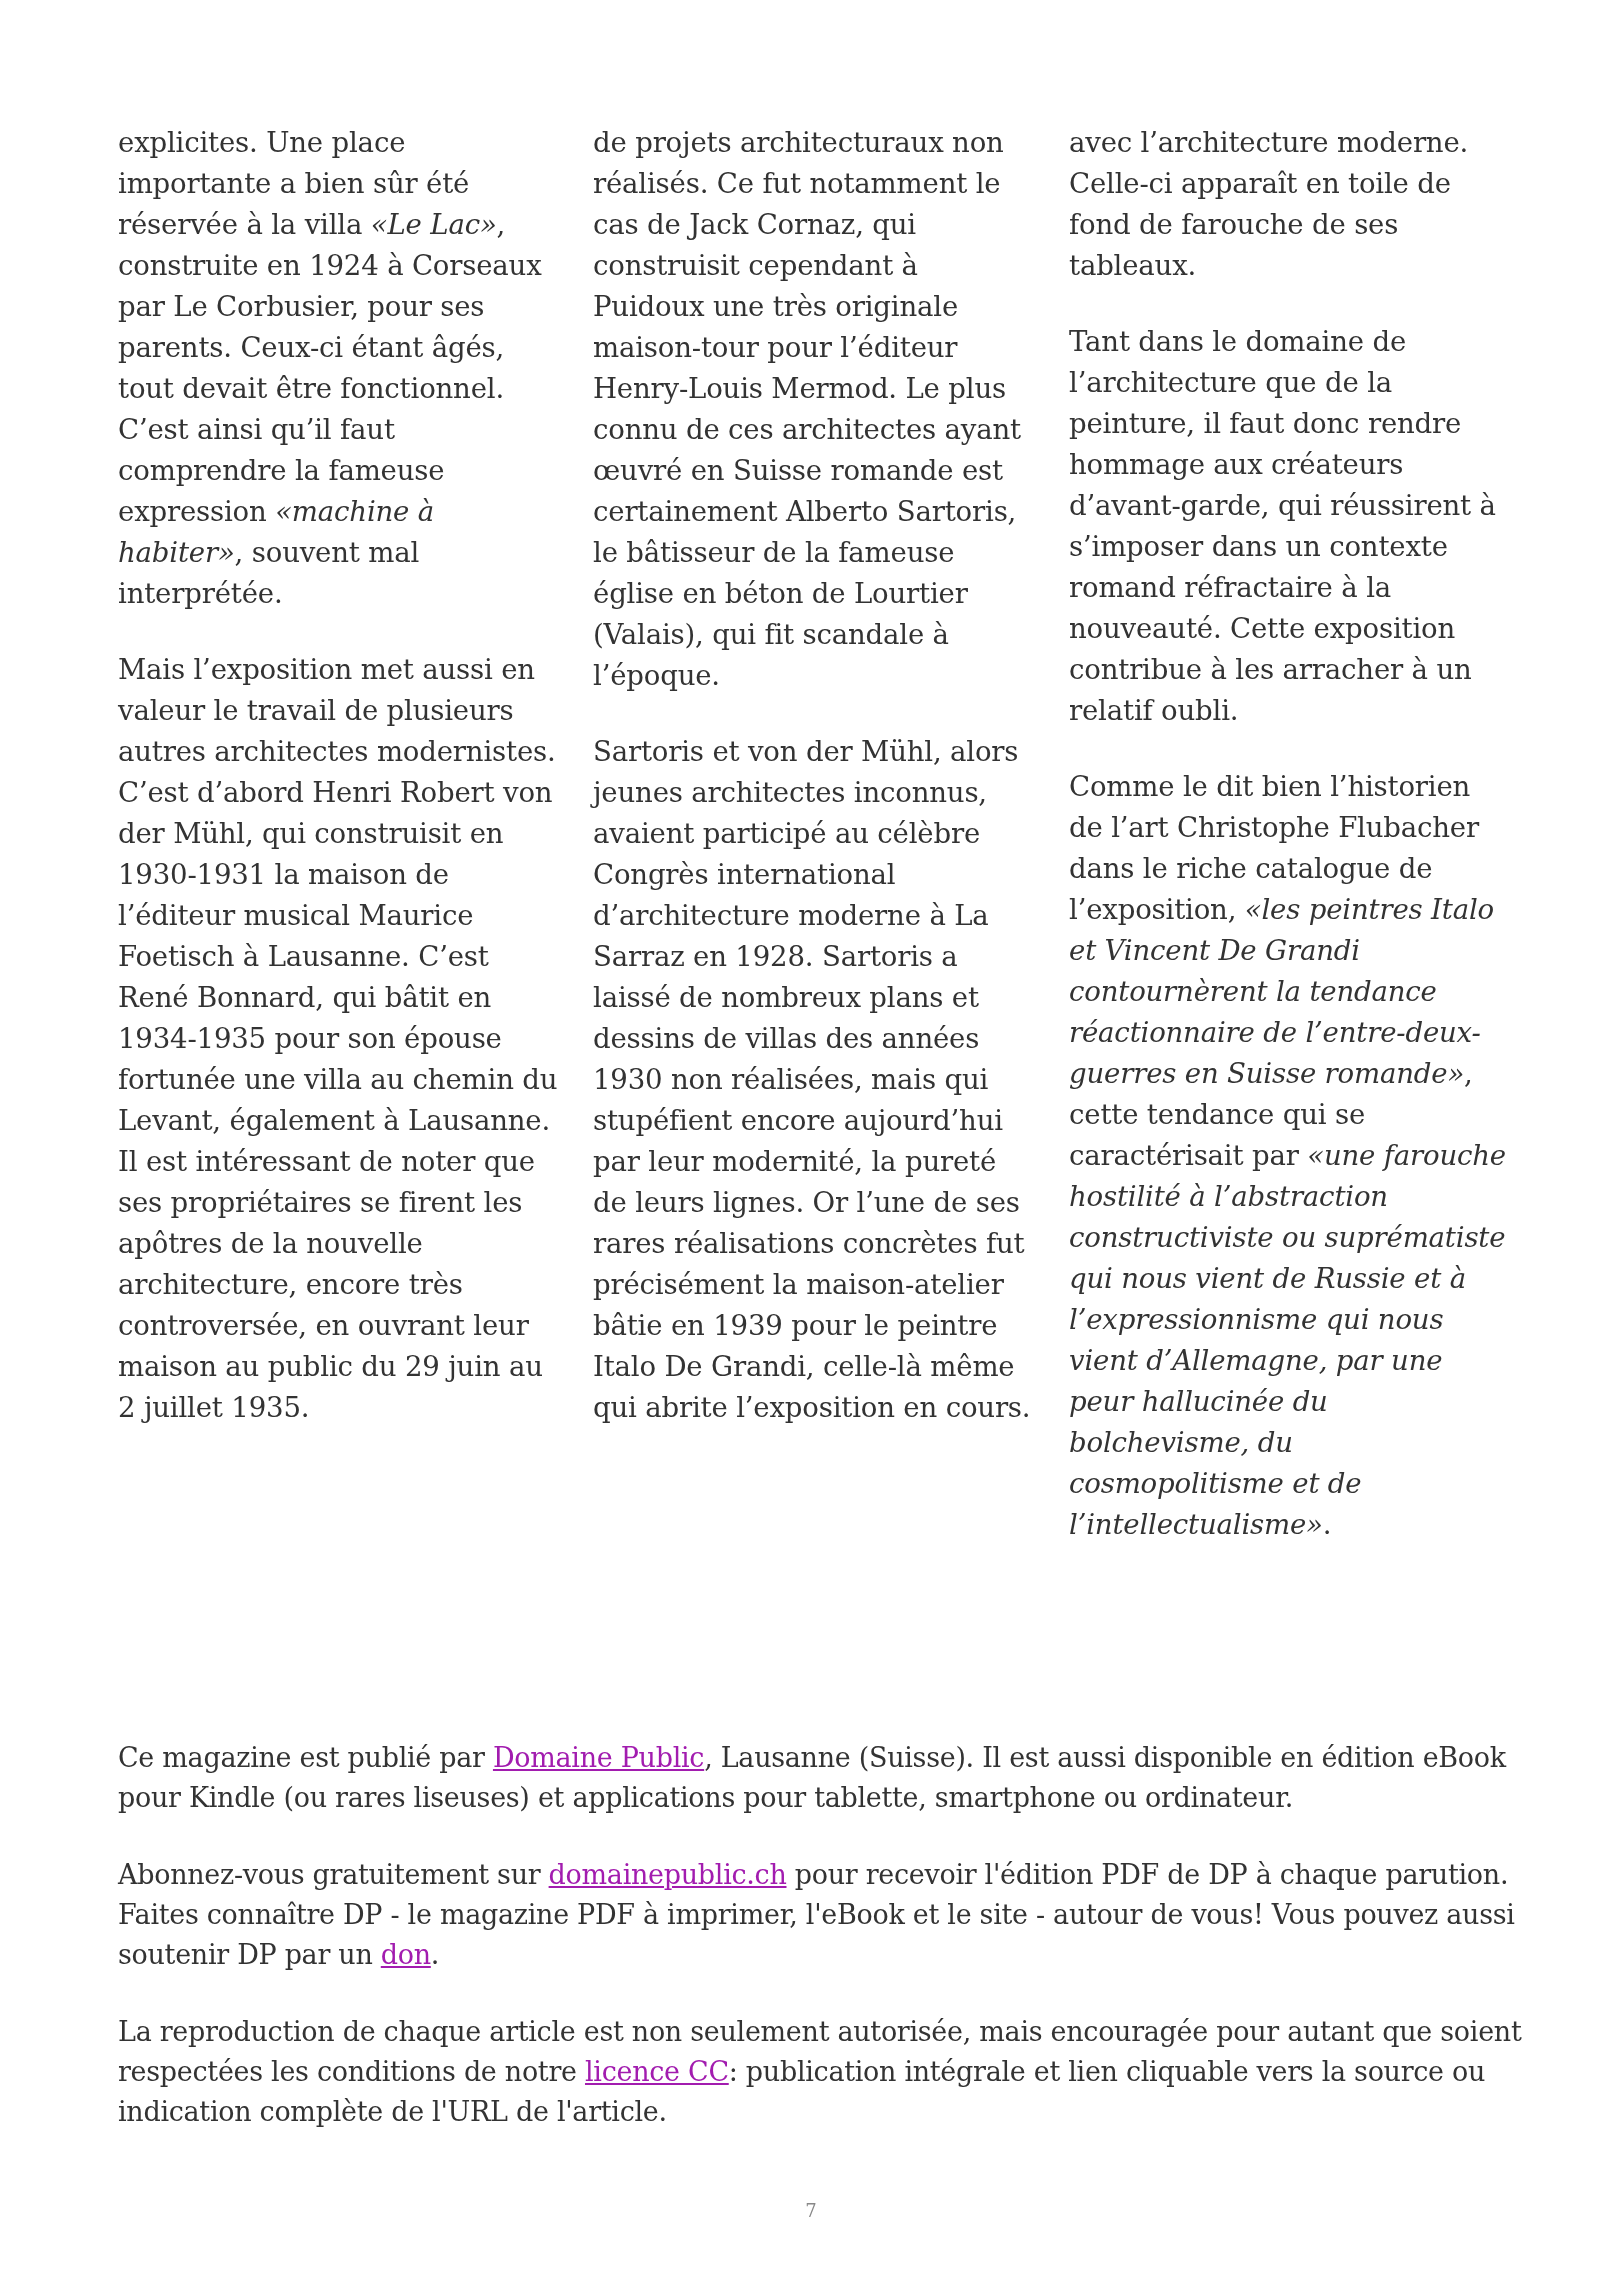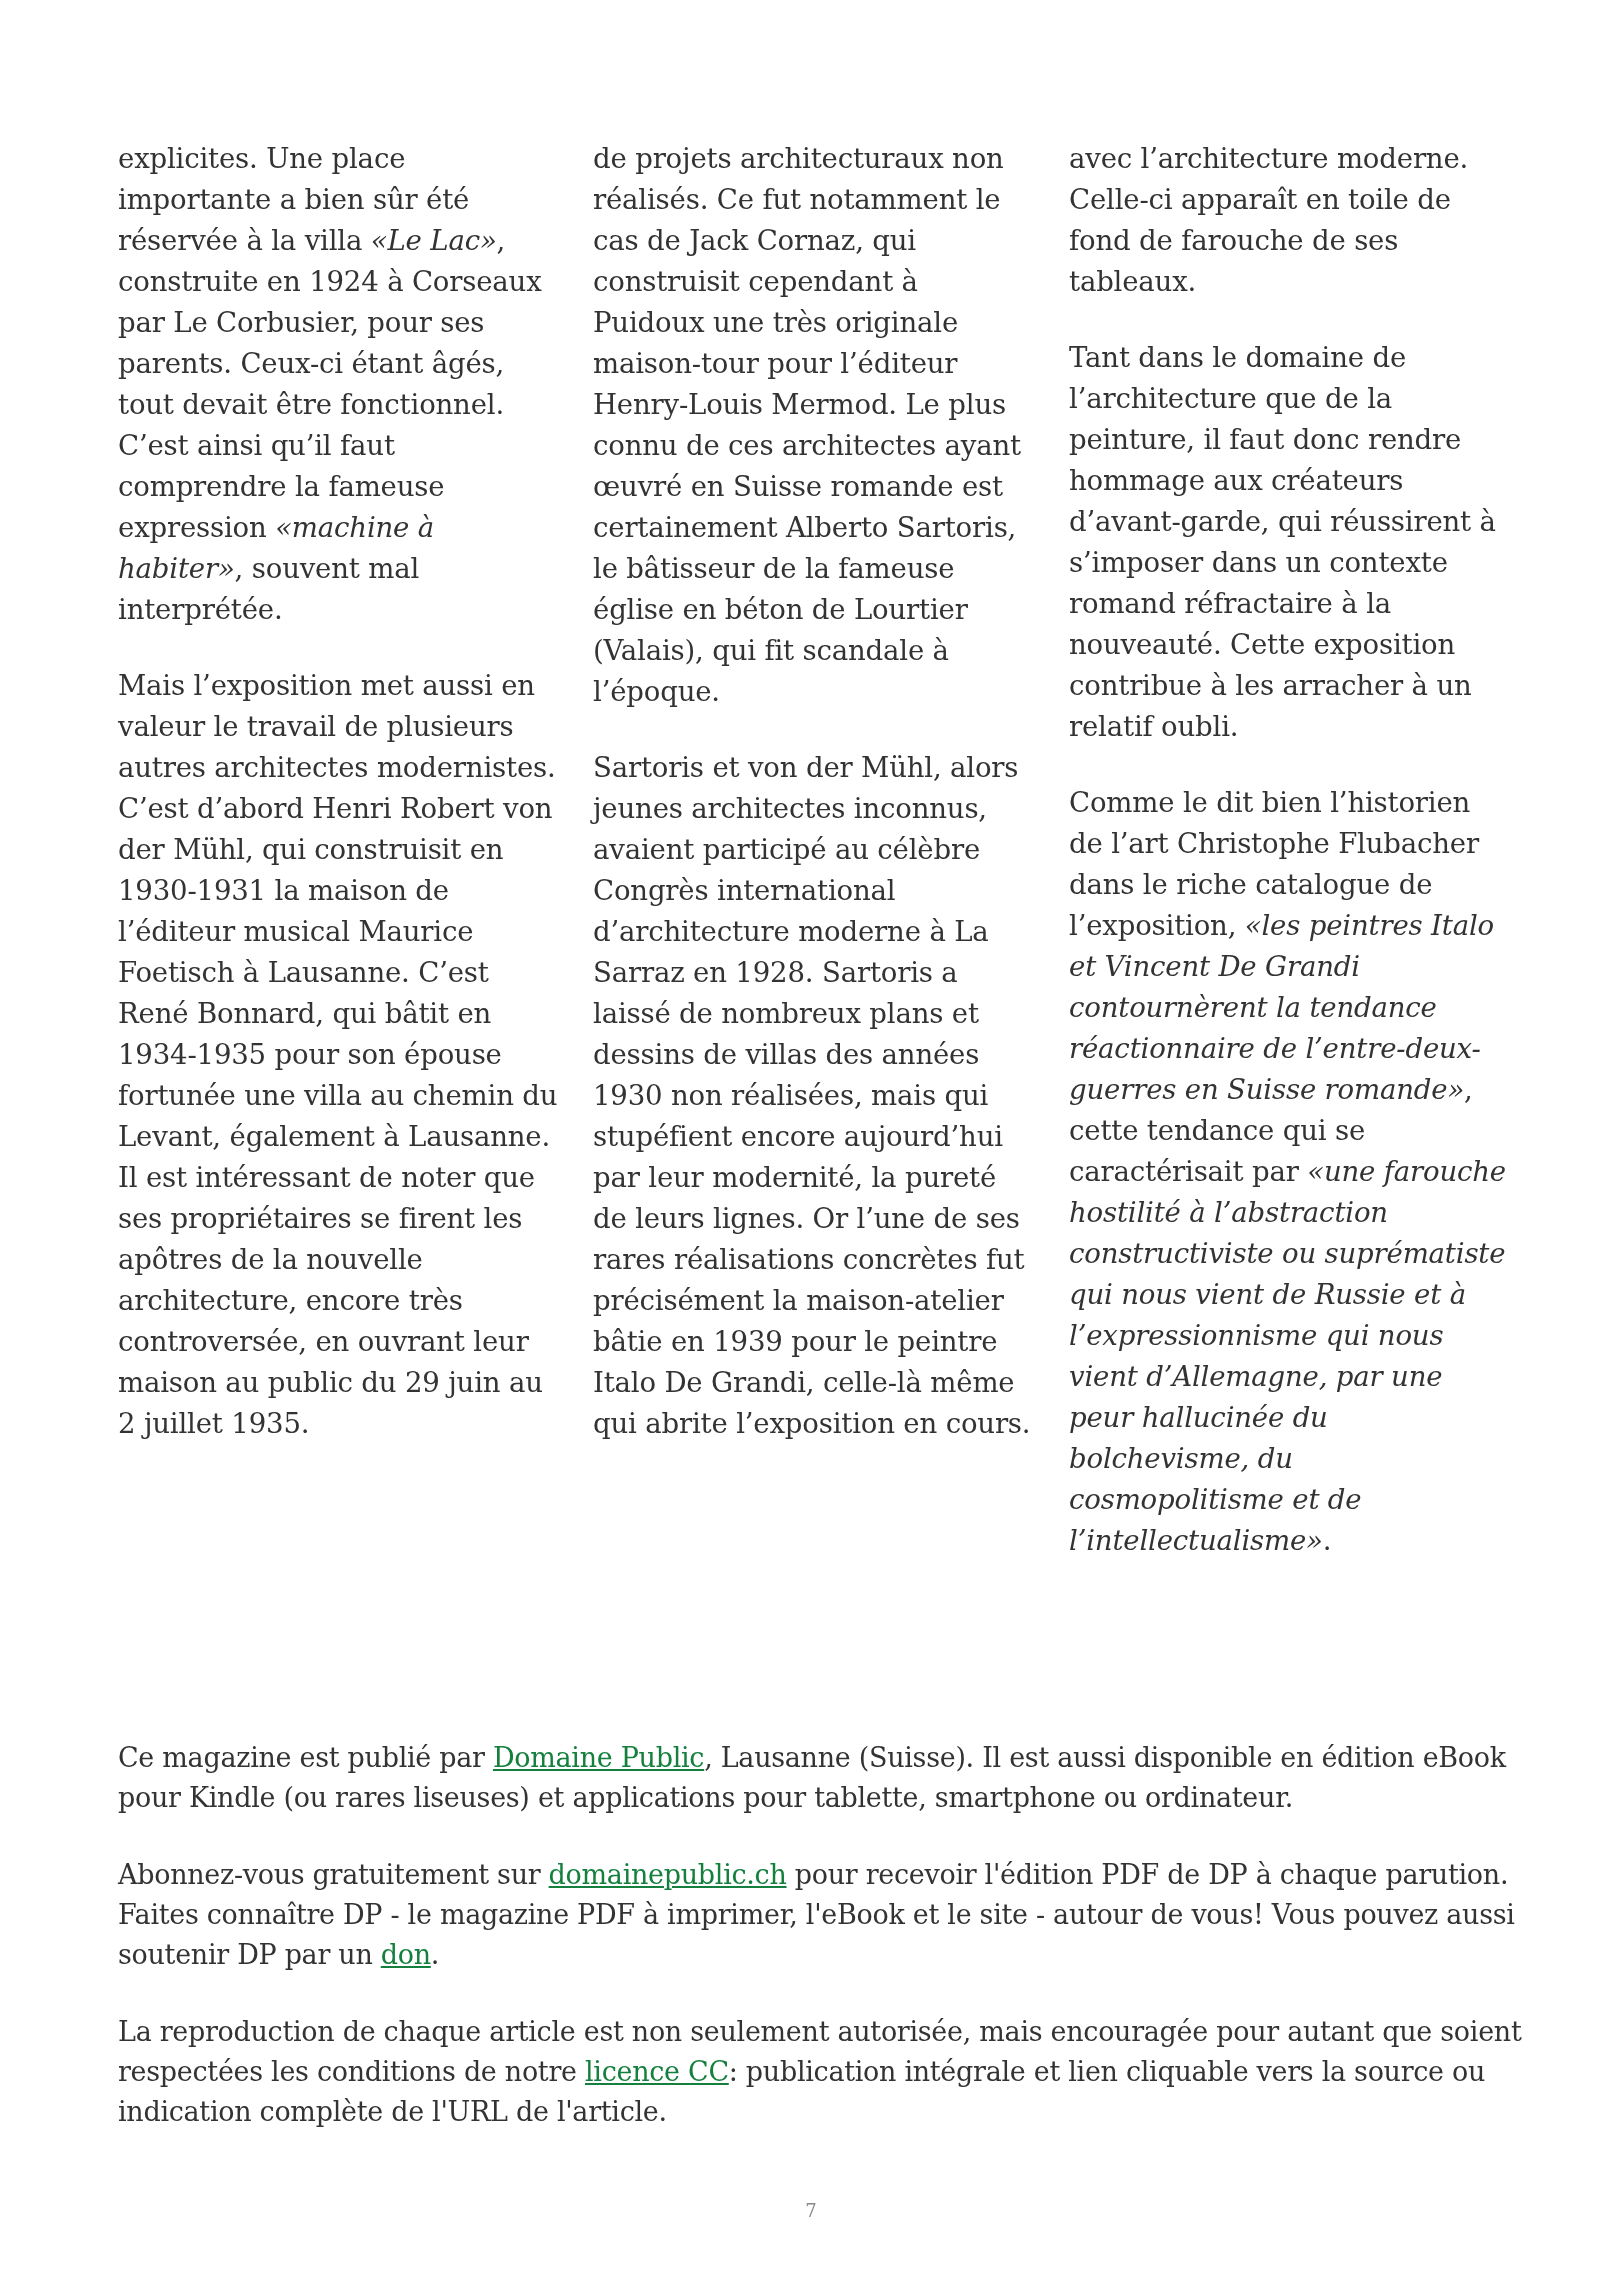--- a/index.html
+++ b/index.html
@@ -1,28 +1,28 @@
 <!DOCTYPE html>
 <html style="font-size:13px"><head>
 <meta charset="utf-8">
 <style>
   html, body { margin: 0; padding: 0; background: #ffffff; }
   body { width: 1622px; height: 2295px; position: relative; overflow: hidden;
          font-family: "DejaVu Serif", serif; color: #333333; }
   .col { position: absolute; top: 122px; font-size: 27.6px; line-height: 41px;
          letter-spacing: -0.2px; }
-  .col p { margin: 16px 0 35px 0; white-space: pre-line; }
+  .col p { margin: 0 0 35px 0; white-space: pre-line; }
   #col1 { left: 118px; width: 454px; }
   #col2 { left: 593px; width: 462px; }
   #col3 { left: 1069px; width: 470px; }
   em, .it { font-style: italic; }
   .footer { position: absolute; left: 118px; top: 1738px; width: 1411px;
             font-size: 27px; line-height: 40px; letter-spacing: -0.3px; }
   .footer p { margin: 0 0 37px 0; }
-  a { color: #15803d; text-decoration: underline; }
+  a { color: #a21caf; text-decoration: underline; }
   .page-num { position: absolute; left: 0; width: 1622px; top: 2200px;
               text-align: center; font-size: 18px; color: #888888; }
 </style>
 </head>
 <body>
 
 <div id="col1" class="col">
     <p><span>explicites. Une place
 importante a bien sûr été
 réservée à la villa </span><em>«Le Lac»</em><span>,

